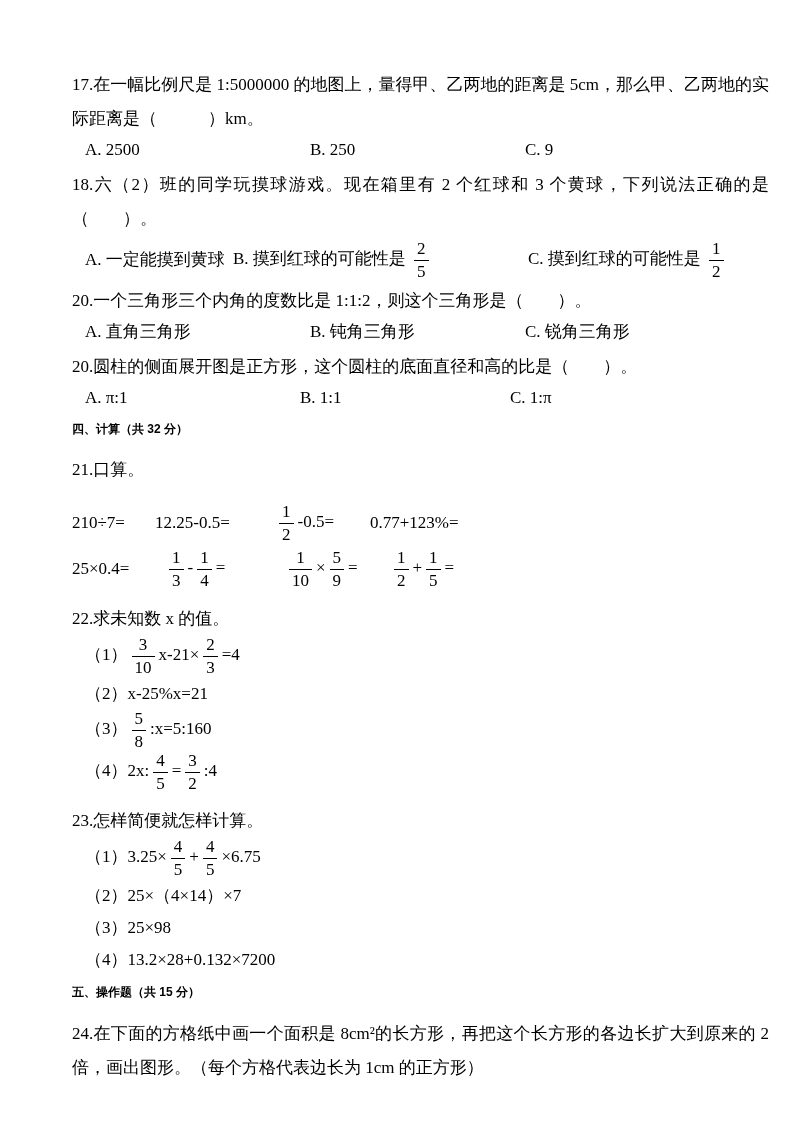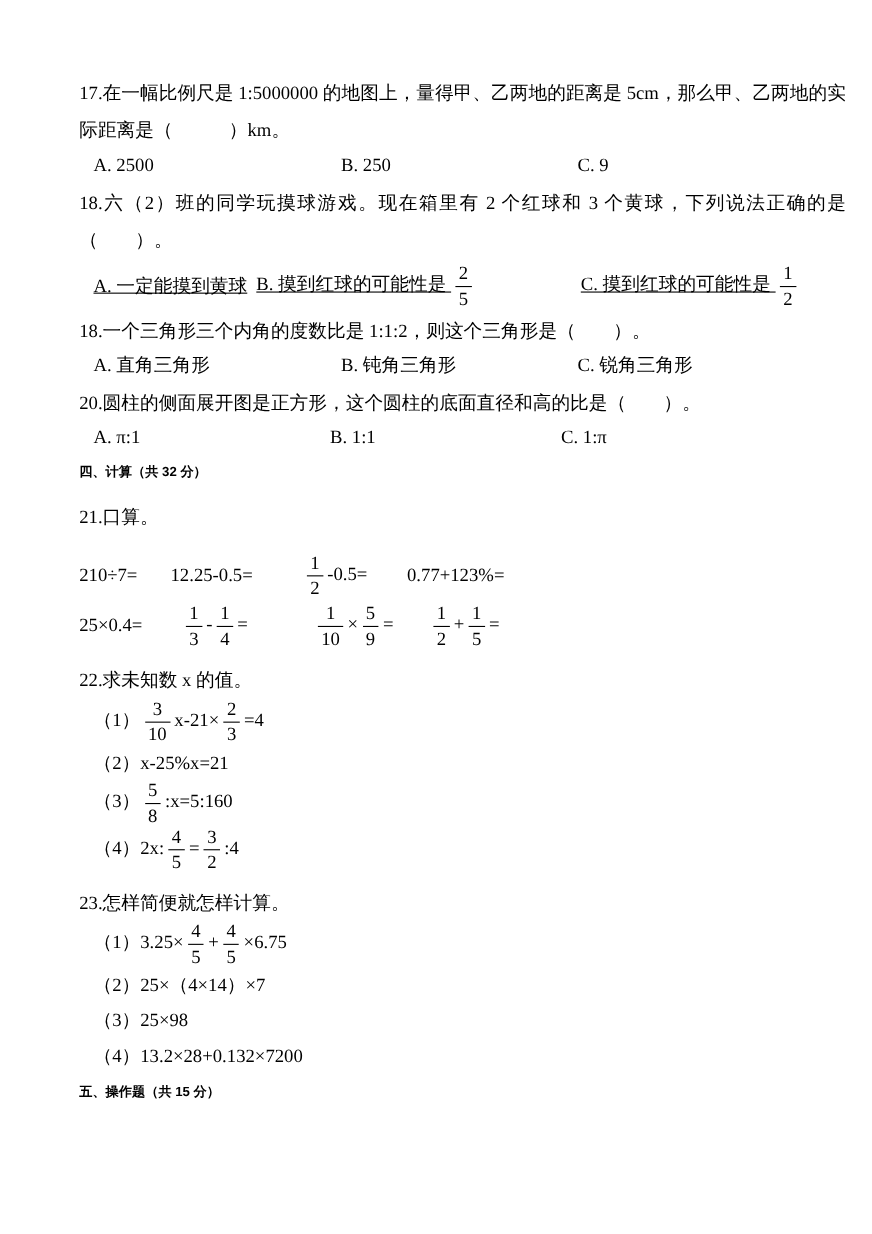--- a/index.html
+++ b/index.html
@@ -20,21 +20,21 @@
   }
   .stem-sub { margin: 14px 0 2px 0; line-height: 28px; }
 
   .opts {
     display: grid;
     margin: 0 0 6px 13px;
     line-height: 24px;
     align-items: center;
   }
   .opts-std  { grid-template-columns: 225px 215px auto; }
-  .opts-18   { grid-template-columns: 148px 295px auto; min-height: 44px; margin-bottom: 2px; text-decoration: underline; }
+  .opts-18   { grid-template-columns: 148px 295px auto; min-height: 44px; margin-bottom: 2px; }
   .opts-20   { grid-template-columns: 215px 210px auto; }
 
   .heading {
     font-family: "Liberation Sans", "DejaVu Sans", sans-serif;
     font-weight: bold;
     font-size: 12px;
     line-height: 26px;
     margin: 4px 0 12px 0;
   }
 
@@ -87,21 +87,21 @@
   <section class="q-block">
     <p class="stem">18.六（2）班的同学玩摸球游戏。现在箱里有 2 个红球和 3 个黄球，下列说法正确的是（　　）。</p>
     <div class="opts opts-18">
       <span class="expr"><span class="t">A. 一定能摸到黄球</span></span>
       <span class="expr"><span class="t">B. 摸到红球的可能性是 </span><span class="frac"><span class="num">2</span><span class="den">5</span></span></span>
       <span class="expr"><span class="t">C. 摸到红球的可能性是 </span><span class="frac"><span class="num">1</span><span class="den">2</span></span></span>
     </div>
   </section>
 
   <section class="q-block">
-    <p class="stem">18.一个三角形三个内角的度数比是 1:1:2，则这个三角形是（　　）。</p>
+    <p class="stem">20.一个三角形三个内角的度数比是 1:1:2，则这个三角形是（　　）。</p>
     <div class="opts opts-std">
       <span>A. 直角三角形</span>
       <span>B. 钝角三角形</span>
       <span>C. 锐角三角形</span>
     </div>
   </section>
 
   <section class="q-block">
     <p class="stem">20.圆柱的侧面展开图是正方形，这个圆柱的底面直径和高的比是（　　）。</p>
     <div class="opts opts-20">
@@ -156,14 +156,17 @@
     <div class="item item-plain">
         <span class="expr"><span class="t">（3）25×98</span></span>
       </div>
     <div class="item item-plain">
         <span class="expr"><span class="t">（4）13.2×28+0.132×7200</span></span>
       </div>
   </section>
 
   <h2 class="heading">五、操作题（共 15 分）</h2>
 
+  <section class="q-block">
+    <p class="stem">24.在下面的方格纸中画一个面积是 8cm²的长方形，再把这个长方形的各边长扩大到原来的 2 倍，画出图形。（每个方格代表边长为 1cm 的正方形）</p>
+  </section>
 
 </div>
 
 </body></html>

